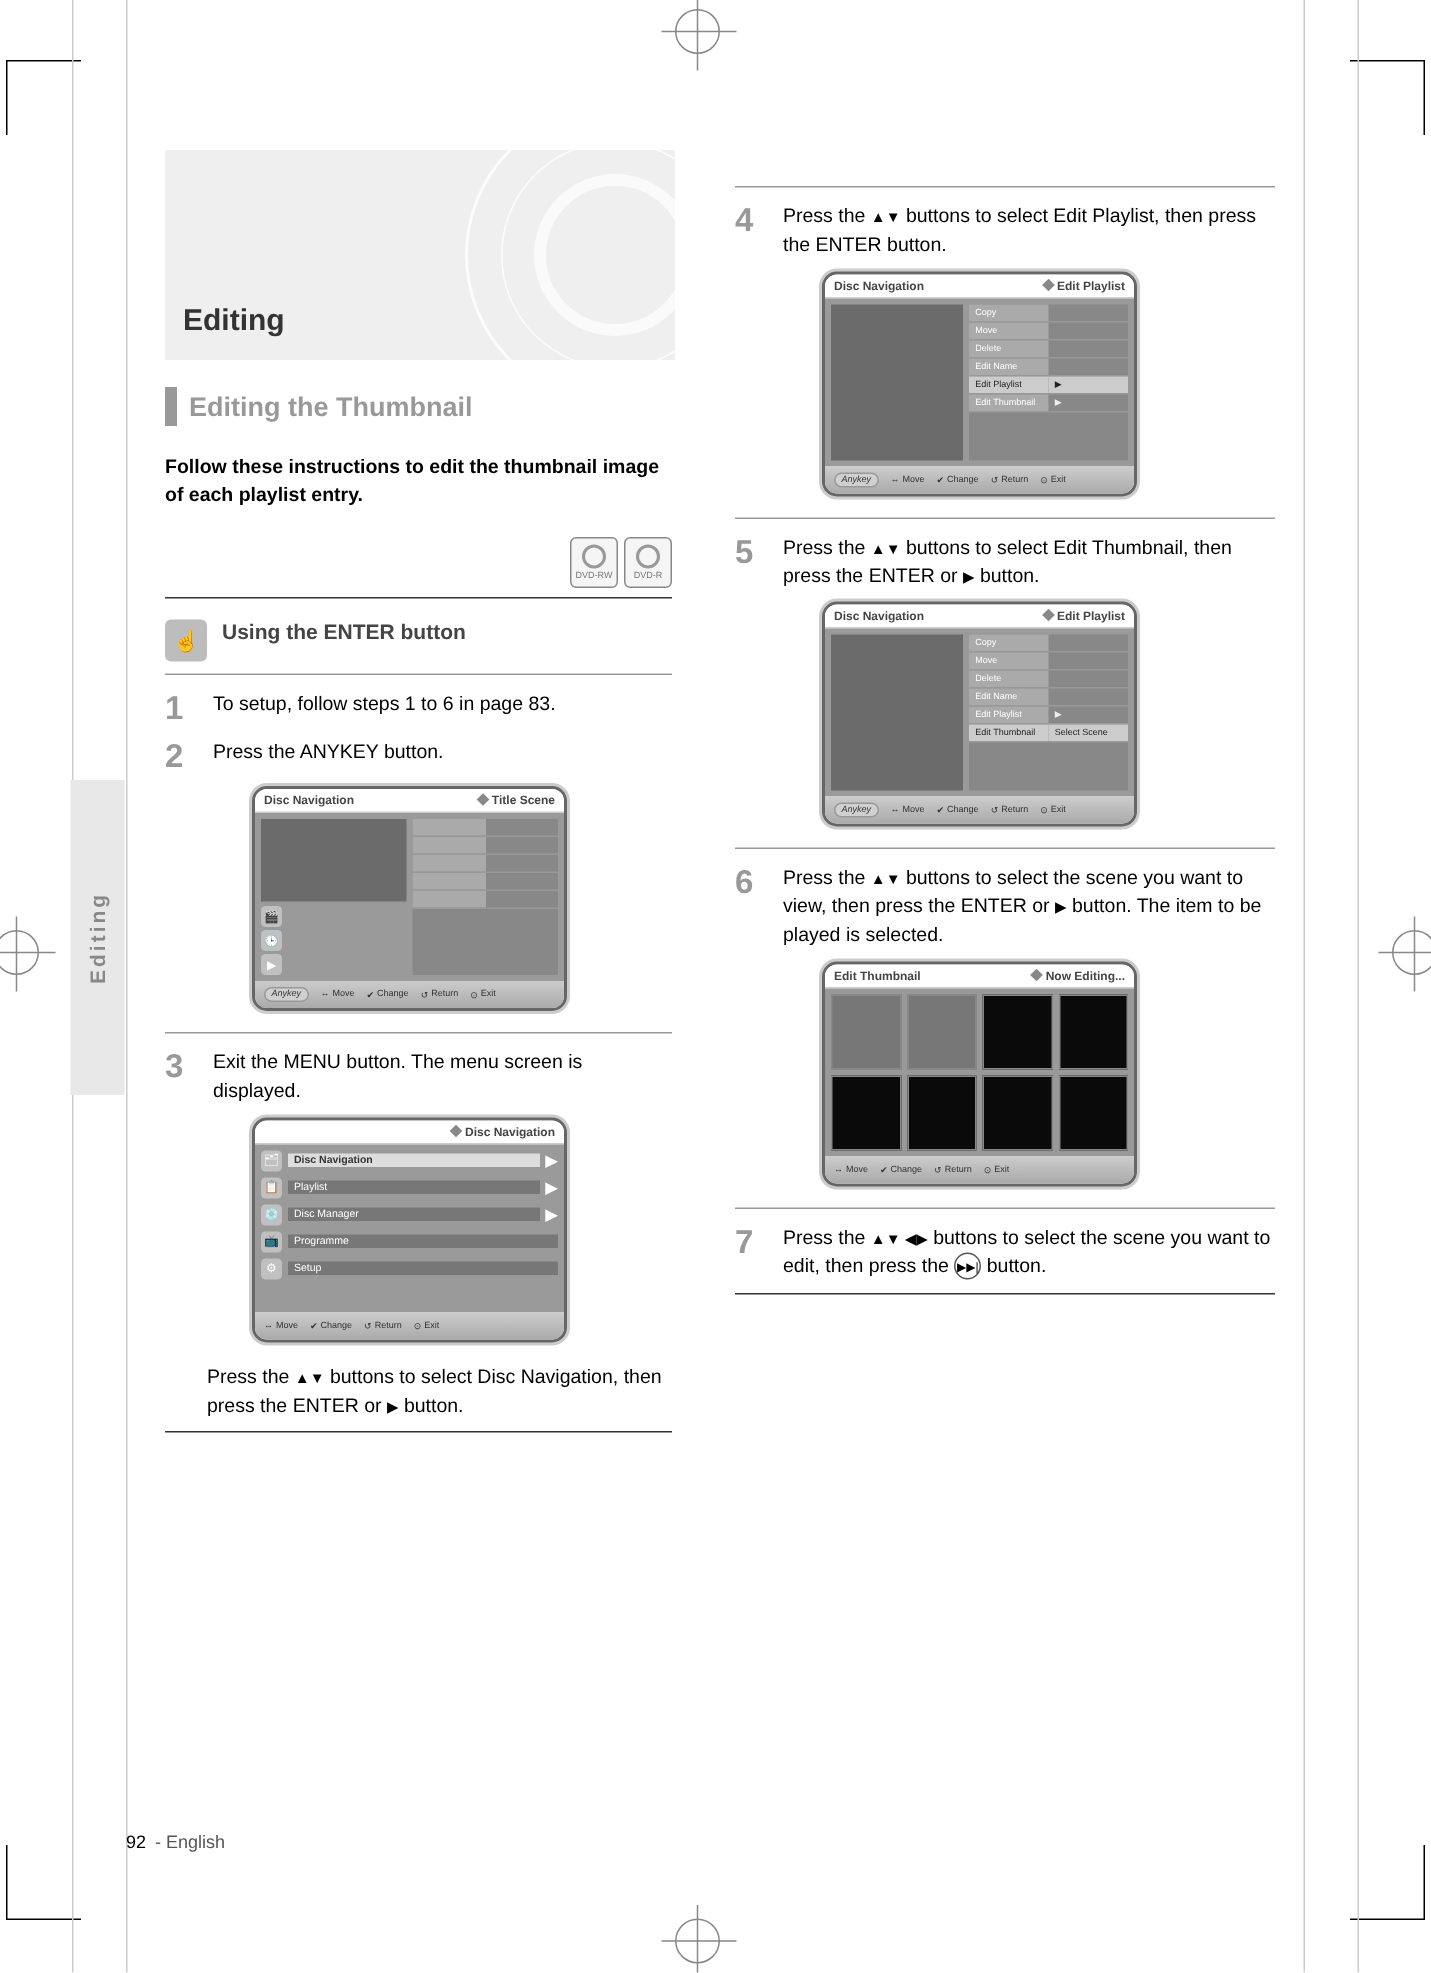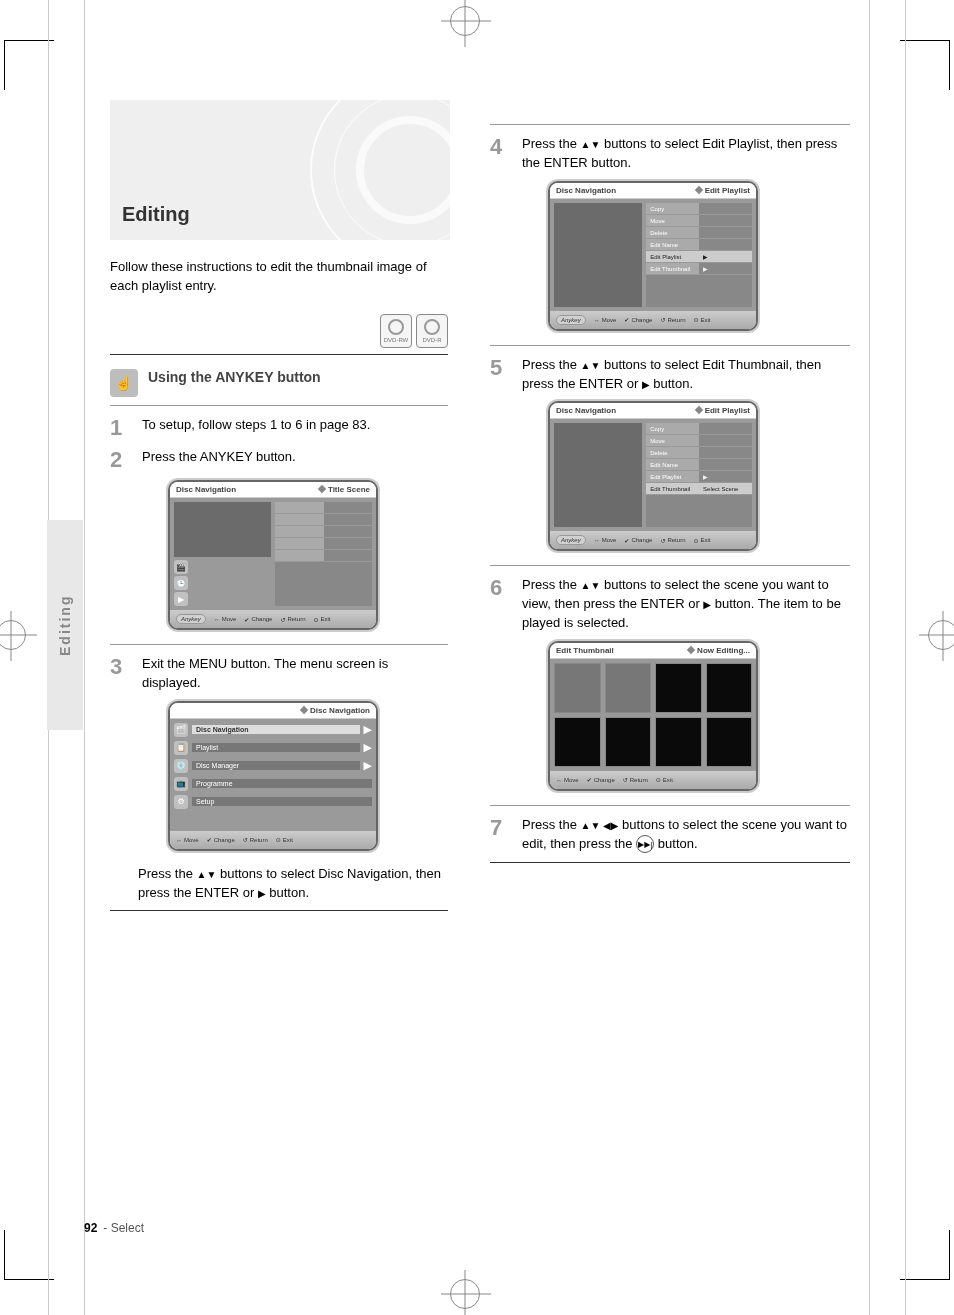--- a/index.html
+++ b/index.html
@@ -29,21 +29,21 @@
   .reg-mark::after { top:50%; left:-10px; height:1px; width:50px; transform:translateY(-50%); }
   .reg-top { top: 6px; left: 450px; }
   .reg-left { top: 620px; left: -4px; }
   .reg-right { top: 620px; right: -4px; }
   .reg-bot { bottom: 6px; left: 450px; }
 
   .guide-v { position:absolute; top:0; bottom:0; width:1px; background:#ccc; }
   .gv1 { left: 48px; } .gv2 { left: 84px; } .gv3 { right: 84px; } .gv4 { right: 48px; }
 
   .page-num { position:absolute; bottom:80px; left:84px; display:flex; gap:6px; font-size:12px; }
-  .page-num .pn { font-weight:bold; }
+  .page-num .pn { font-weight:normal; }
   .page-num .sec { color:#555; }
 
   .side-tab {
     position:absolute; left:47px; top:520px; width:36px; height:210px;
     background:#e8e8e8; writing-mode:vertical-rl; transform:rotate(180deg);
     display:flex; align-items:center; justify-content:center;
     font-size:14px; font-weight:bold; color:#888; letter-spacing:2px;
   }
 
   .hero {
@@ -57,21 +57,21 @@
   .hero .disc .inner { position:absolute; inset:22px; border-radius:50%; border:1px solid rgba(255,255,255,0.8); }
   .hero .disc .inner2 { position:absolute; inset:44px; border-radius:50%; border:8px solid rgba(255,255,255,0.7); }
   .hero-title { position:absolute; left:12px; bottom:14px; font-size:20px; font-weight:bold; color:#333; }
 
   .section-title { font-size:18px; font-weight:bold; color:#999; margin-bottom:18px; display:flex; align-items:center; }
   .section-title .bar { display:inline-block; width:8px; height:26px; background:#999; margin-right:8px; }
 
   .col-left { position:absolute; left:110px; top:258px; width:338px; }
   .col-right { position:absolute; left:490px; top:116px; width:360px; }
 
-  .para { font-size:13px; line-height:1.45; margin-bottom:18px; }
+  .para { font-size:13px; line-height:1.45; margin-bottom:18px;font-weight:bold; }
 
   .badge-icon {
     width:32px; height:34px; border:1px solid #888; border-radius:4px; background:#f5f5f5;
     display:flex; flex-direction:column; align-items:center; justify-content:center;
     font-size:6px; color:#777;
   }
   .badge-icon .ring { width:16px; height:16px; border:2px solid #999; border-radius:50%; margin-bottom:2px; }
   .badge-row { display:flex; gap:4px; margin:10px 0 4px 0; justify-content:flex-end; width:100%; }
 
   .divider { height:1px; background:#333; margin:6px 0 14px 0; }
@@ -139,52 +139,56 @@
 <div class="reg-mark reg-bot"></div>
 <div class="guide-v gv1"></div>
 <div class="guide-v gv2"></div>
 <div class="guide-v gv3"></div>
 <div class="guide-v gv4"></div>
 
 <div class="side-tab">Editing</div>
 
 <div class="page-num">
   <span class="pn">92</span>
-  <span class="sec">- Select</span>
+  <span class="sec">- English</span>
 </div>
 
 <div class="hero">
   <div class="disc">
     <div class="inner"></div>
       <div class="inner2"></div>
   </div>
   <div class="hero-title">Editing</div>
 </div>
 
 <div class="col-left">
 
+  <div class="section-title">
+    <span class="bar"></span>
+    <span>Editing the Thumbnail</span>
+  </div>
 
   <p class="para">Follow these instructions to edit the thumbnail image of each playlist entry.</p>
 
   <div class="badge-row">
     <div class="badge-icon">
         <div class="ring"></div>
         <span>DVD-RW</span>
       </div>
     <div class="badge-icon">
         <div class="ring"></div>
         <span>DVD-R</span>
       </div>
   </div>
 
   <div class="divider"></div>
 
   <div style="display:flex;gap:10px;align-items:flex-start;margin-bottom:6px;">
     <div class="hand-icon">☝</div>
-    <div style="flex:1;font-size:14px;font-weight:bold;color:#444;">Using the ANYKEY button</div>
+    <div style="flex:1;font-size:14px;font-weight:bold;color:#444;">Using the ENTER button</div>
   </div>
   <hr class="rule">
 
   <div class="step">
     <div class="num">1</div>
     <div class="txt">To setup, follow steps 1 to 6 in page 83.</div>
   </div>
 
   <div class="step">
     <div class="num">2</div>

